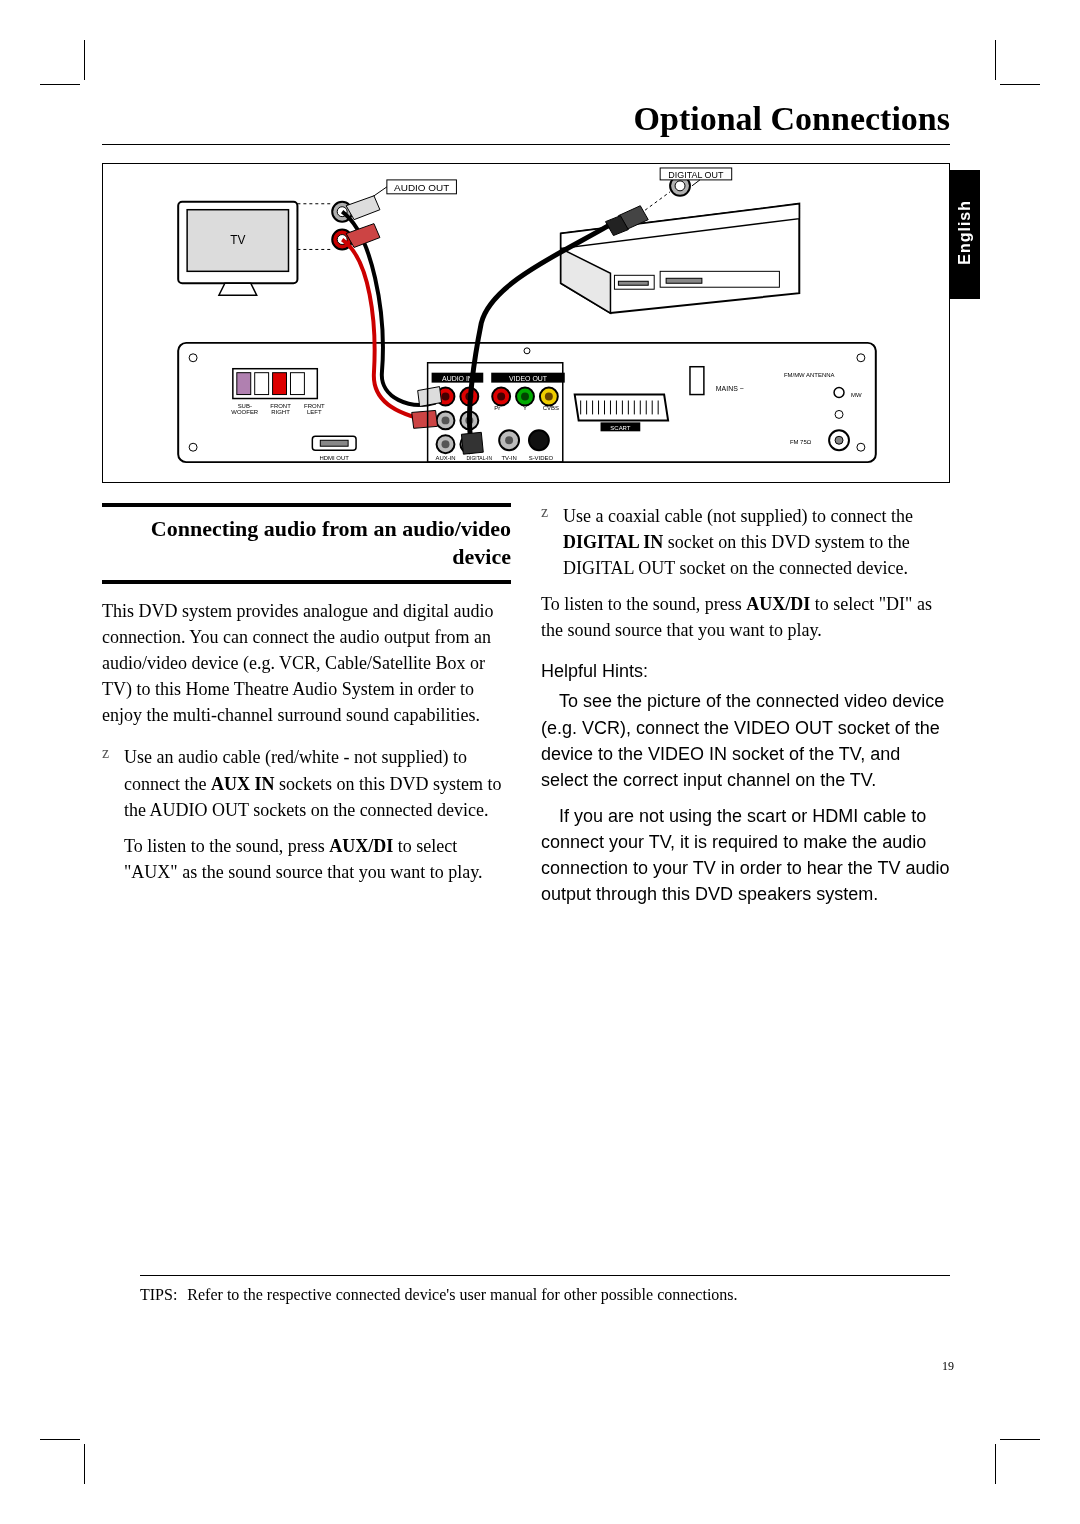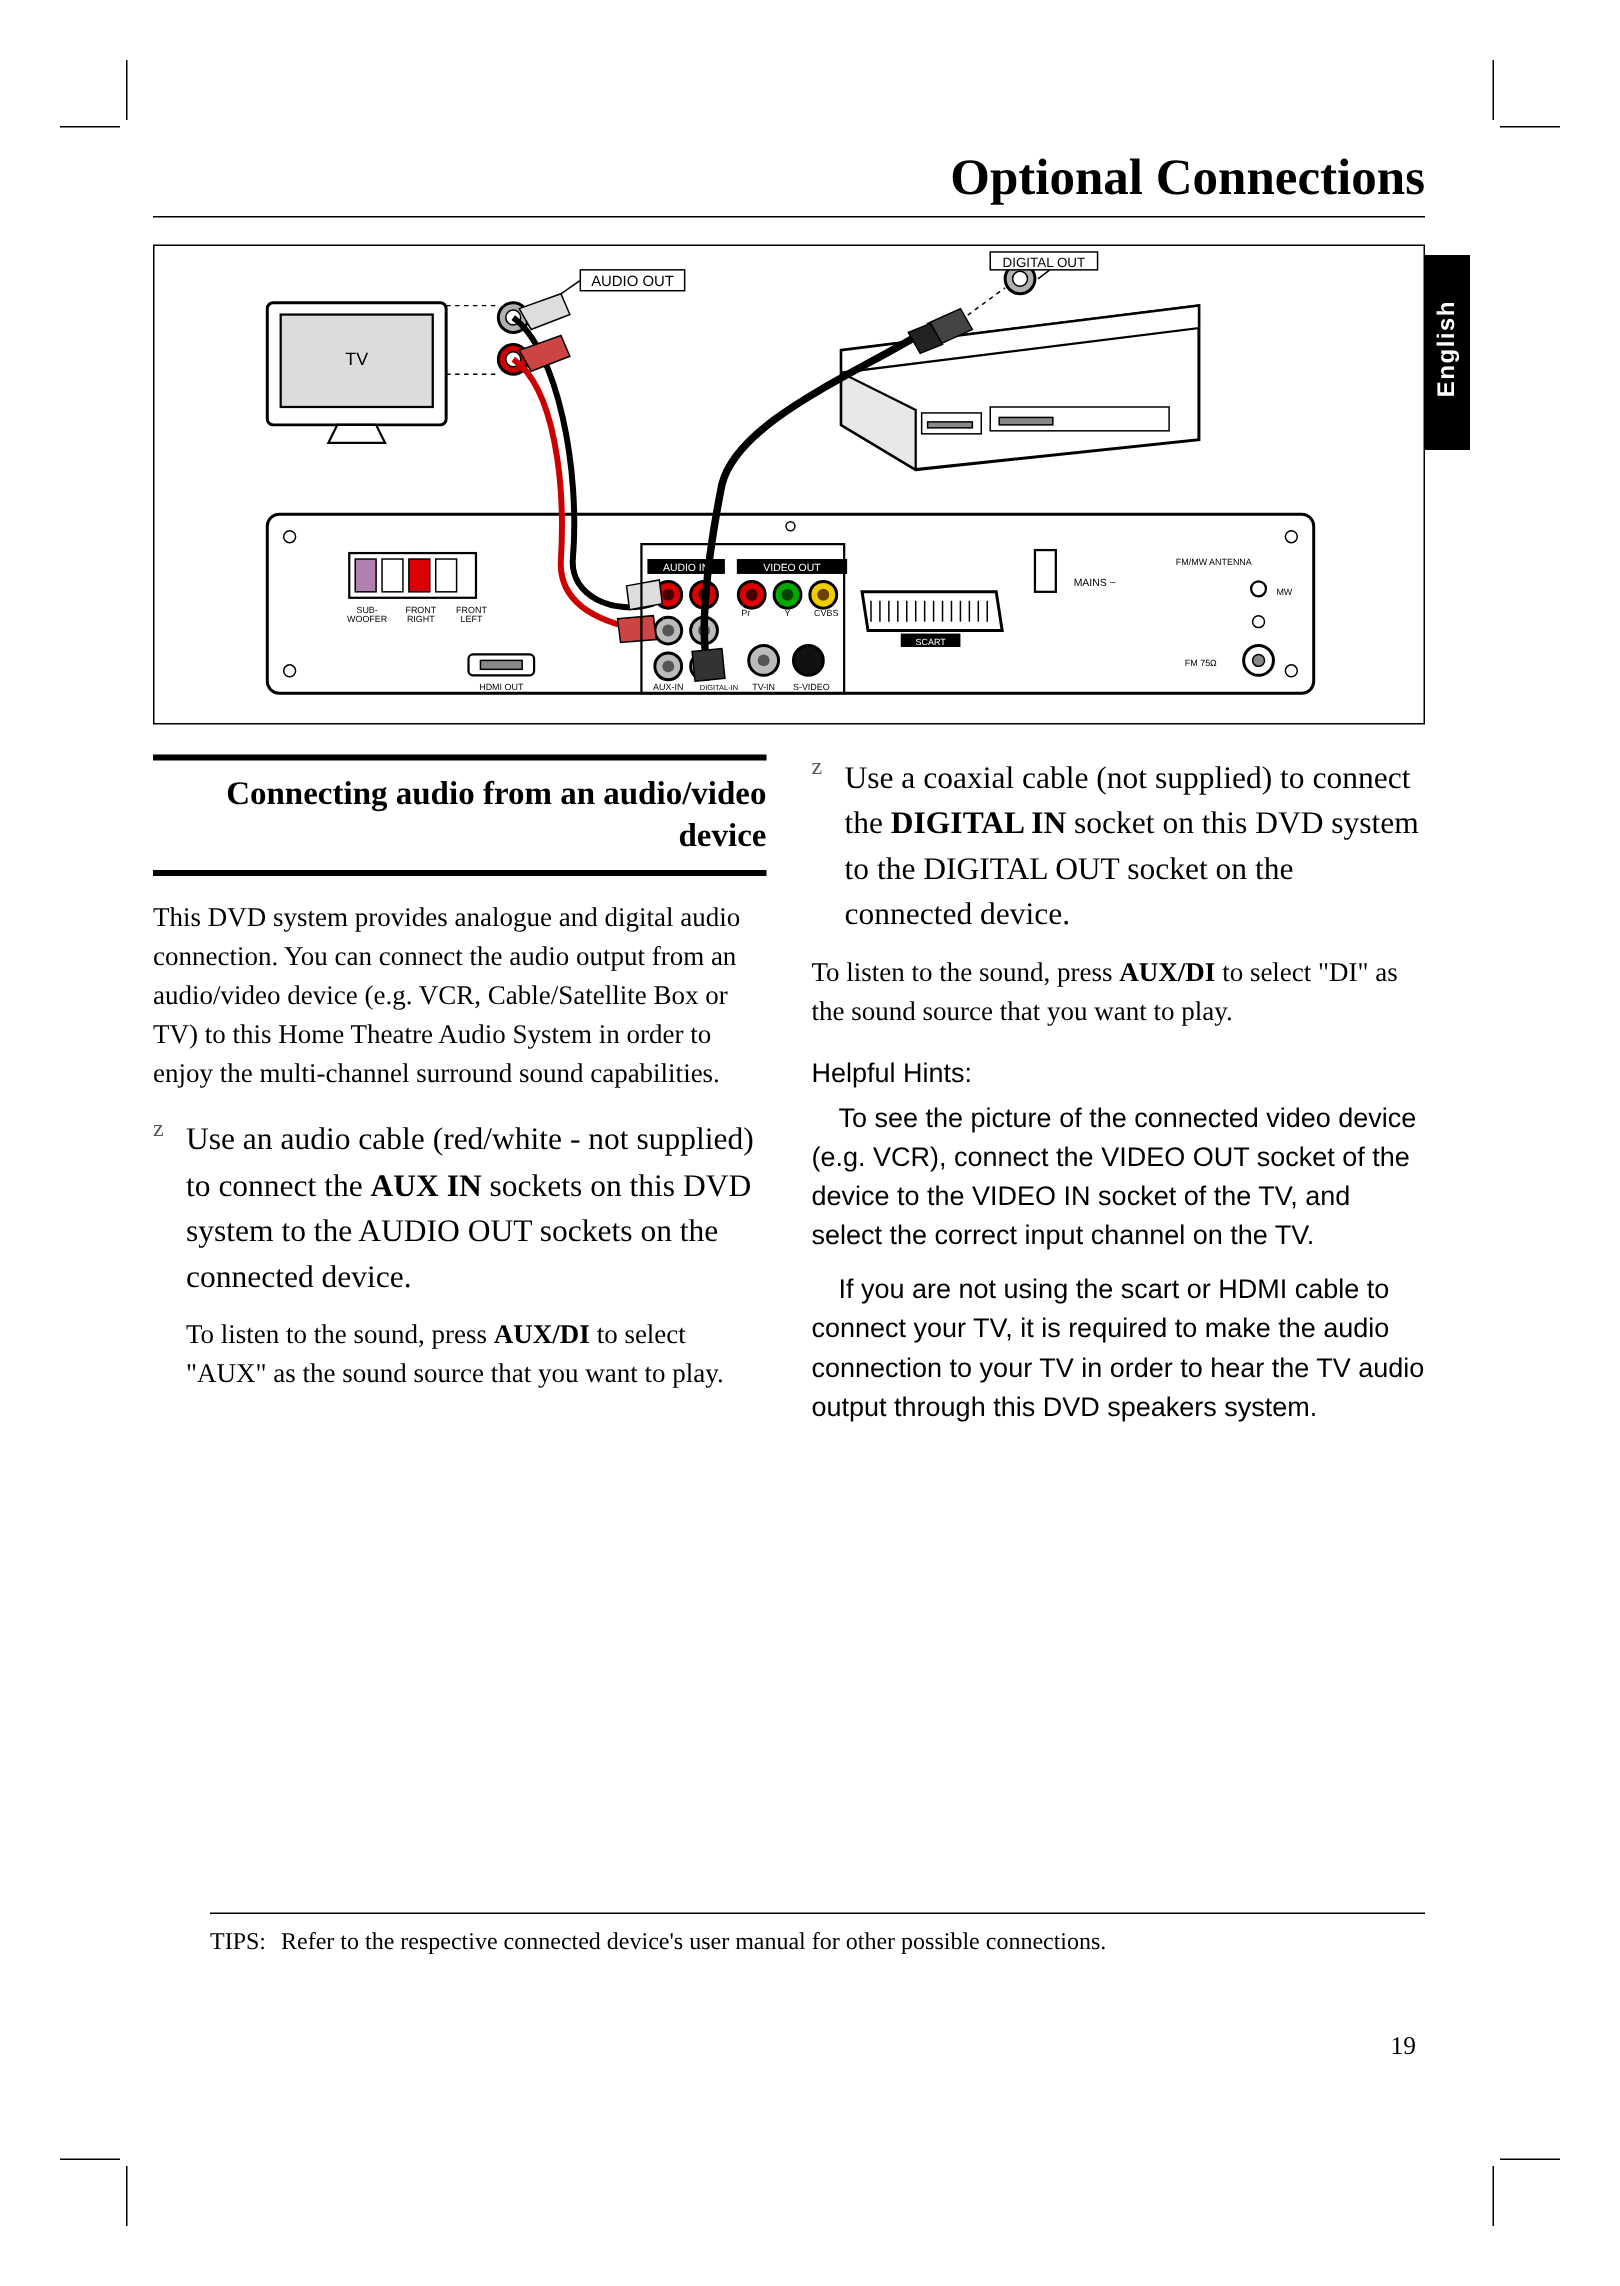--- a/index.html
+++ b/index.html
@@ -25,29 +25,29 @@
   .lang-tab span { writing-mode: vertical-rl; transform: rotate(180deg); display: inline-block; letter-spacing: 1px; font-weight: bold; }
 
   .diagram-box { margin: 18px 30px 20px 30px; border: 1.5px solid #000; height: 320px; position: relative; background: #fff; }
 
   .content { display: flex; gap: 30px; margin: 0 30px; }
   .col { flex: 1 1 0; }
   .section-title { font-size: 22px; font-weight: bold; border-top: 4px solid #000; border-bottom: 4px solid #000; padding: 8px 0 10px 0; margin-bottom: 14px; line-height: 1.25; text-align: right; }
   .para { font-size: 18px; line-height: 1.45; margin: 0 0 16px 0; }
   .bullet { display: flex; gap: 10px; margin-bottom: 6px; }
   .bullet .mark { flex: 0 0 12px; font-size: 16px; color: #555; }
-  .bullet .btxt { font-size: 21px; line-height: 1.45; }
+  .bullet .btxt { font-size: 18px; line-height: 1.45; }
   .sub { font-size: 18px; line-height: 1.45; margin: 10px 0 18px 22px; }
   .or { font-size: 18px; margin-left: 22px; }
   .hints-title { font-size: 18px; font-family: Arial, sans-serif; margin: 4px 0 6px 0; }
   .hints { font-size: 18px; line-height: 1.45; font-family: Arial, sans-serif; margin-bottom: 10px; text-indent: 18px; }
 
   .tips-line { position: absolute; bottom: 220px; left: 140px; right: 130px; border-top: 1px solid #000; padding-top: 10px; font-size: 16px; }
   .tips-line .tips-label { display: inline-block; margin-right: 6px; }
-  .page-num { position: absolute; bottom: 150px; right: 136px; font-size: 17px; }
+  .page-num { position: absolute; bottom: 150px; right: 126px; font-size: 12px; }
 
   
   .diag svg { width: 100%; height: 100%; display: block; }
   .diag text { font-family: Arial, sans-serif; }
 </style>
 </head>
 <body>
 
 <div class="page">
   <div class="crop h tl-h"></div>

